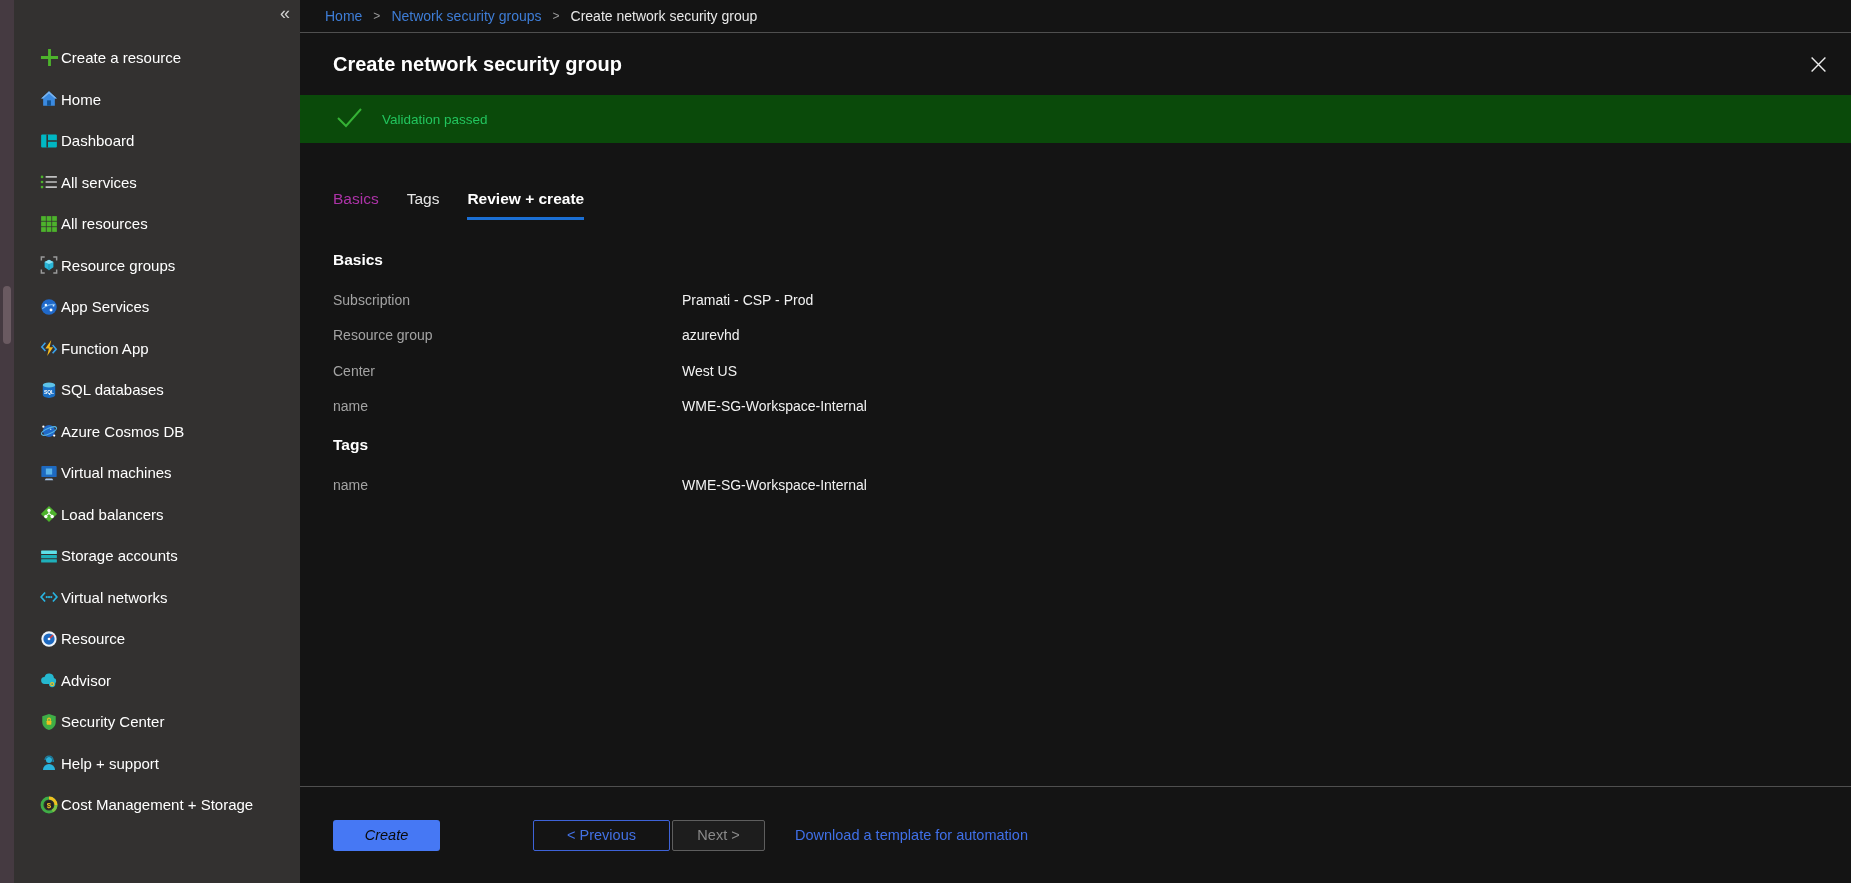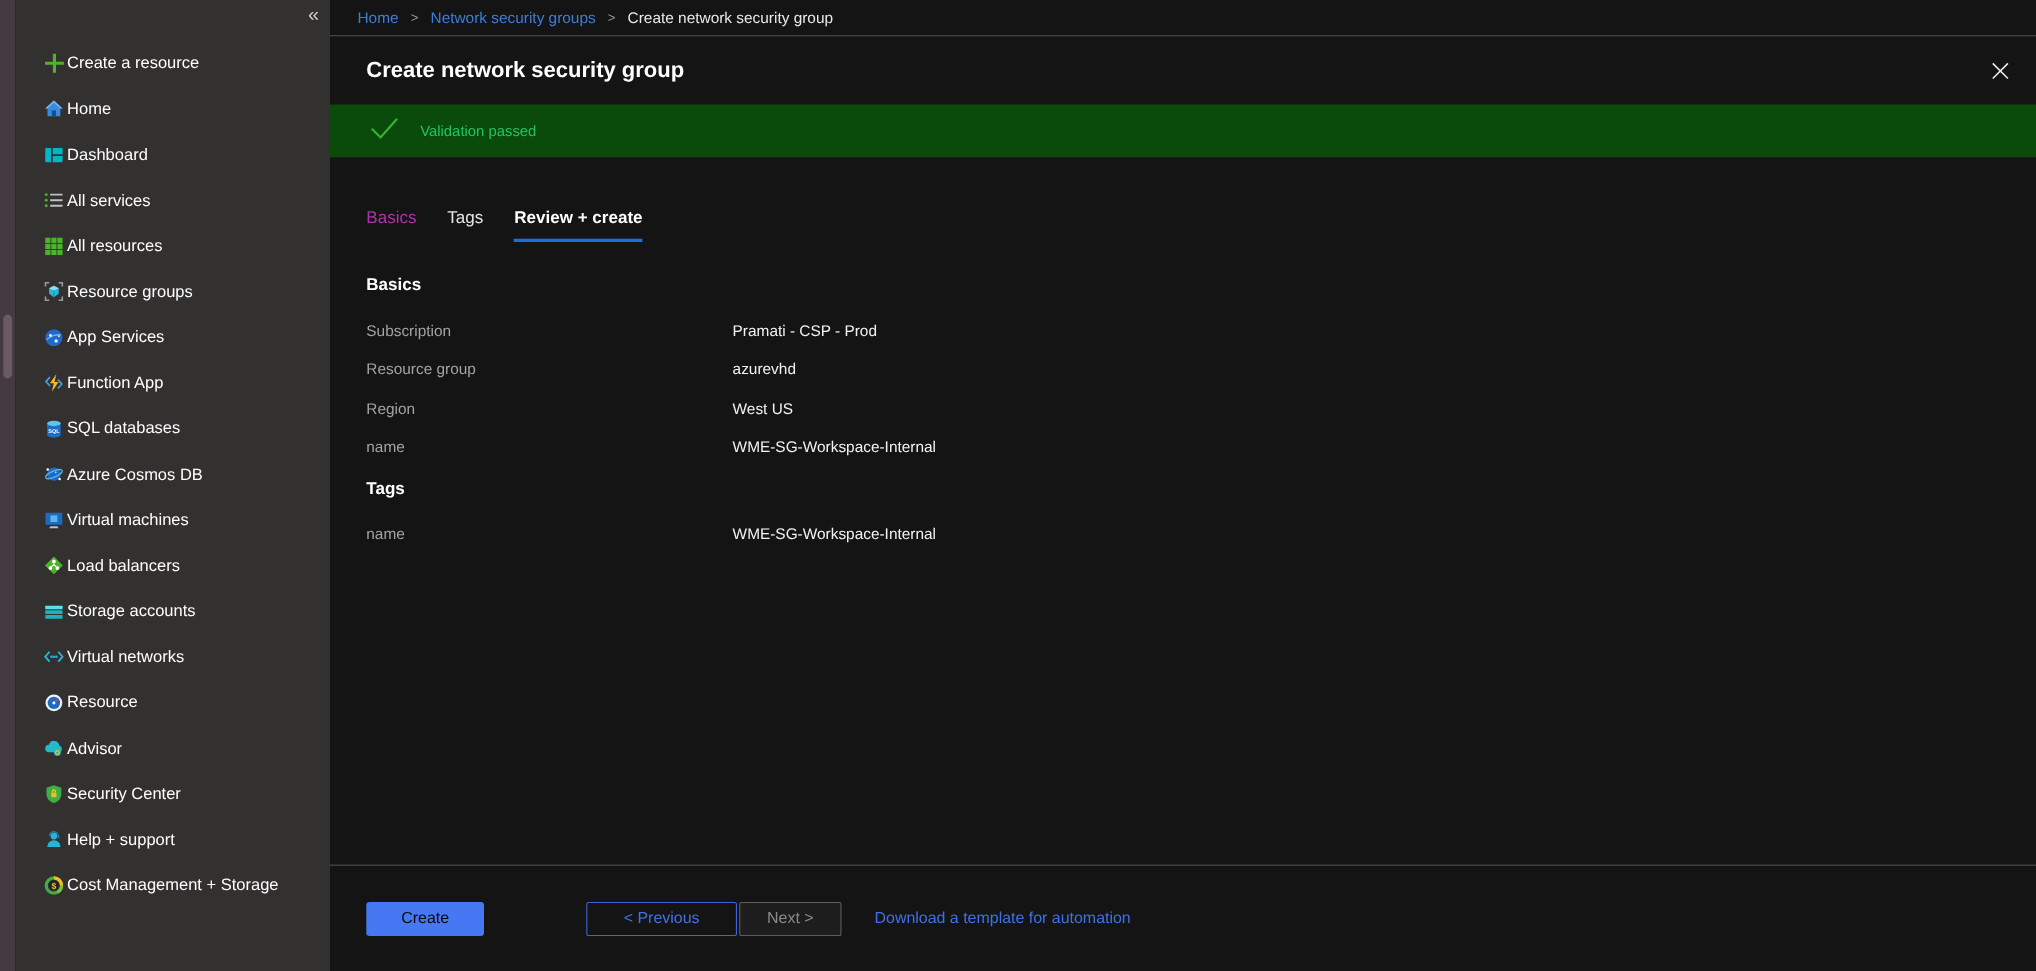--- a/index.html
+++ b/index.html
@@ -37,27 +37,27 @@
   .main{flex:1;padding:47px 0 0 33px;position:relative;}
   .tabs{display:flex;gap:28px;font-size:15.5px;}
   .tab{padding-bottom:9px;cursor:pointer;}
   .tab.link{color:#ad33a8;}
   .tab.normal{color:#e6e6e6;}
   .tab.active{color:#fff;font-weight:700;border-bottom:3px solid #1b6fd4;}
 
   .sections{margin-top:25px;}
   .section{margin-bottom:6px;}
   .section-title{font-size:15.5px;font-weight:700;color:#fff;height:30px;display:flex;align-items:center;margin-bottom:7px;}
-  .row{display:flex;align-items:center;height:35.5px;font-size:14px;}
+  .row{display:flex;align-items:center;height:35.5px;font-size:14px;gap:16px;}
   .row .label{width:333px;flex:none;color:#a3a3a3;}
   .row .value{color:#f2f2f2;}
 
   .footer{position:absolute;left:0;right:0;bottom:0;height:97px;border-top:1px solid #4f4f4f;box-sizing:border-box;display:flex;align-items:center;padding-left:33px;background:#141414;}
   .btn{height:31px;font-family:inherit;font-size:14.5px;border-radius:3px;cursor:pointer;box-sizing:border-box;}
-  .btn-create{width:107px;background:#4678f4;color:#0a0a0a;border:none;}
+  .btn-create{width:107px;background:#4678f4;color:#0a0a0a;border:none;font-style:italic;}
   .btn-previous{width:137px;margin-left:93px;background:transparent;border:1px solid #3e63d8;color:#4371e4;border-radius:2px;}
   .btn-next{width:93px;margin-left:2px;background:#1d1d1d;border:1px solid #5e5e5e;color:#8a8a8a;border-radius:2px;cursor:default;}
   .download-link{margin-left:30px;color:#4070e8;font-size:14.5px;cursor:pointer;text-decoration:none;}
 </style>
 </head>
 <body>
 
 <div class="screen">
 
   <div class="left-strip">
@@ -324,21 +324,21 @@
             <div class="section-title">Basics</div>
             <div class="row">
               <span class="label">Subscription</span>
               <span class="value">Pramati - CSP - Prod</span>
             </div>
             <div class="row">
               <span class="label">Resource group</span>
               <span class="value">azurevhd</span>
             </div>
             <div class="row">
-              <span class="label">Region</span>
+              <span class="label">Center</span>
               <span class="value">West US</span>
             </div>
             <div class="row">
               <span class="label">name</span>
               <span class="value">WME-SG-Workspace-Internal</span>
             </div>
           </div>
           <div class="section">
             <div class="section-title">Tags</div>
             <div class="row">

